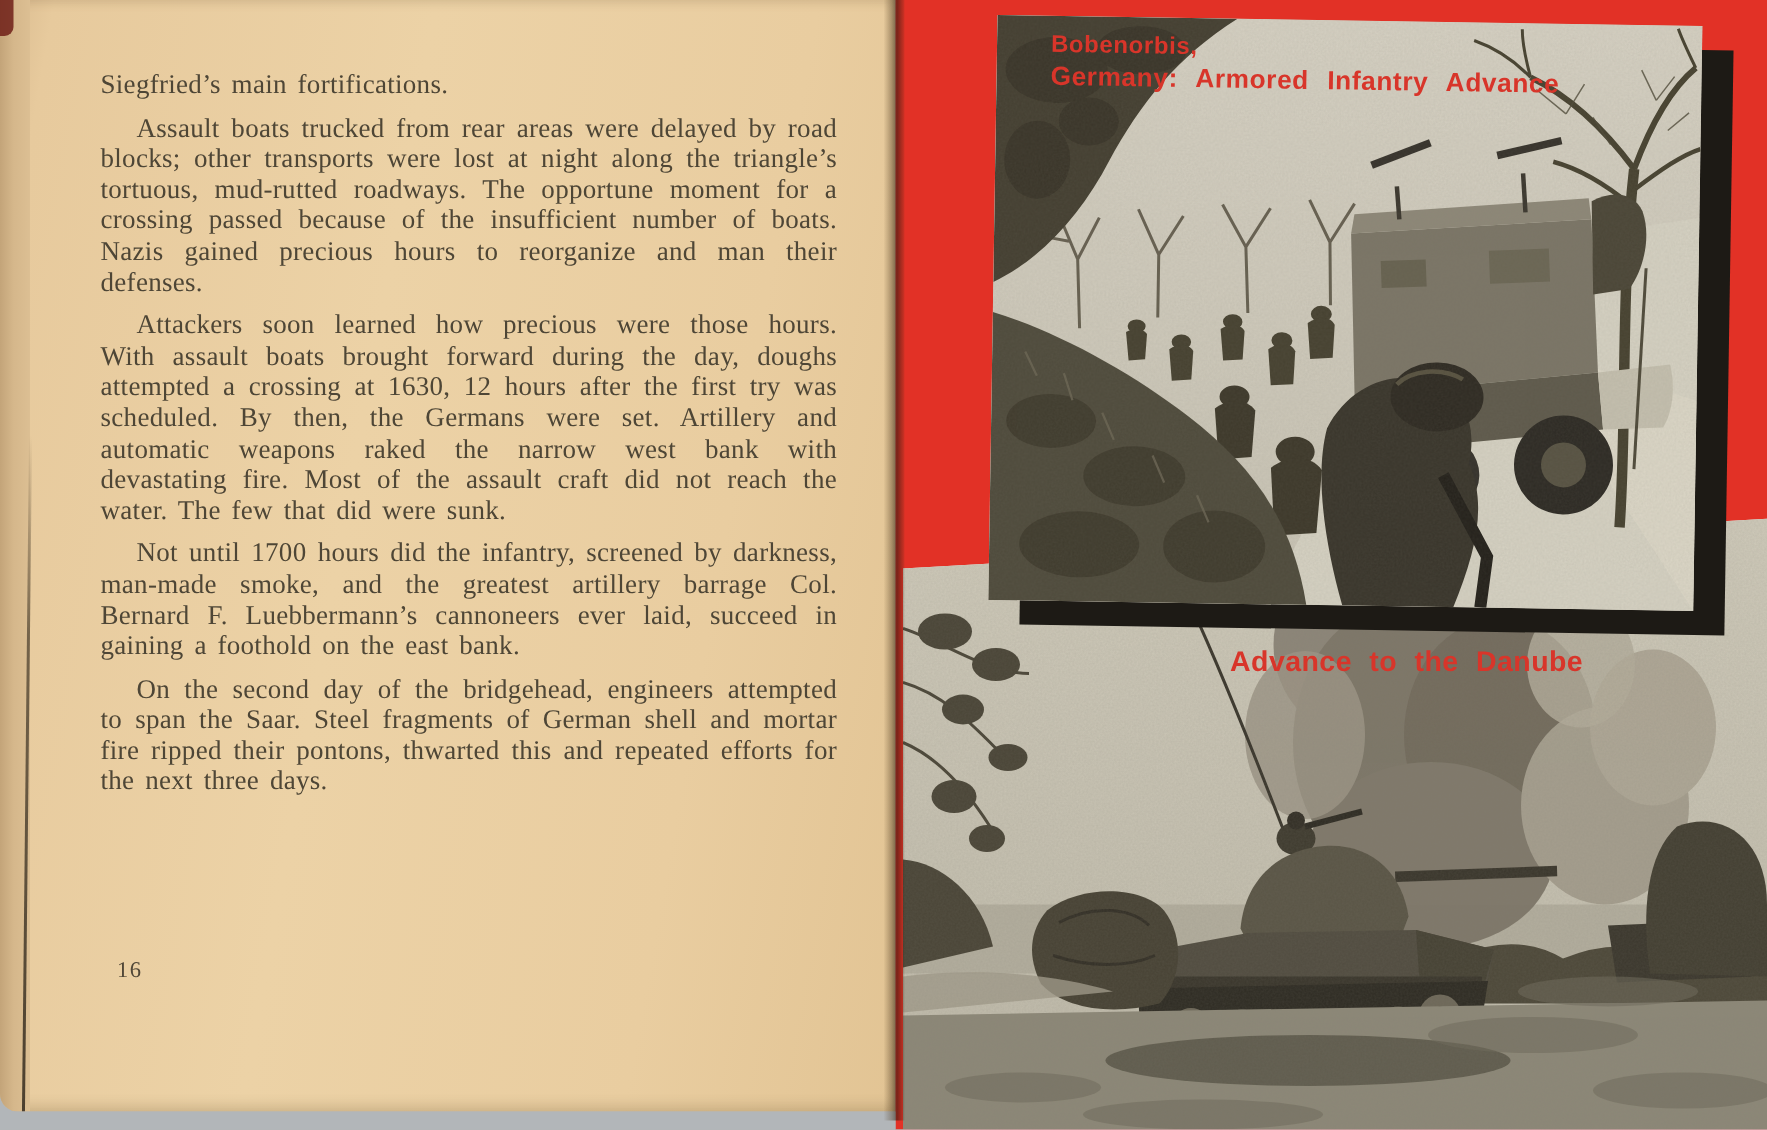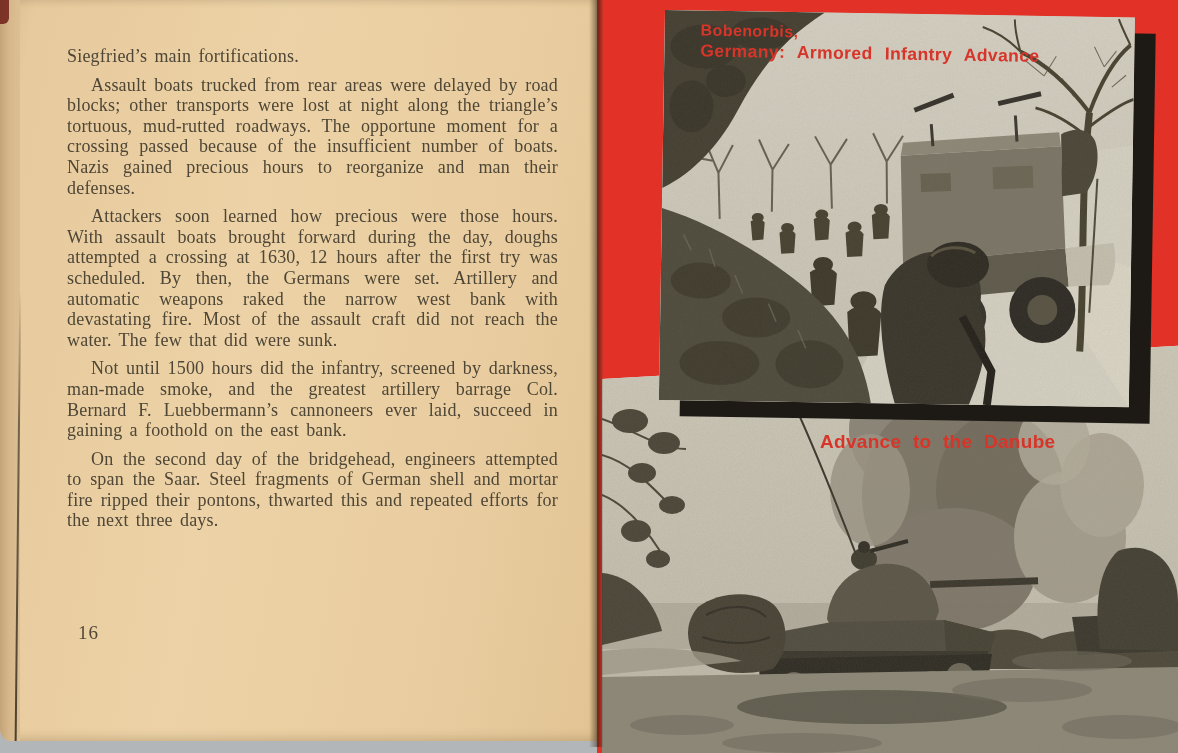--- a/index.html
+++ b/index.html
@@ -32,21 +32,21 @@
     border-bottom-right-radius:6px;opacity:.85;
   }
   .text-block{
     position:absolute;left:67px;top:34px;width:491px;
     color:#4e4636;font-size:18px;line-height:20.6px;
     text-align:justify;letter-spacing:.2px;word-spacing:2.5px;margin-top:12px;
   }
   .text-block p{margin:0 0 8px;text-indent:24px;}
   .text-block p.no-indent{text-indent:0;}
   .page-number{
-    position:absolute;left:78px;top:622px;font-size:19px;color:#514737;letter-spacing:1px;
+    position:absolute;left:78px;top:639px;font-size:15px;color:#514737;letter-spacing:1px;
   }
 
   
   .right-page{
     position:absolute;left:597px;top:0;width:581px;height:753px;
     background:#e23126;
   }
   .gutter{
     position:absolute;left:589px;top:0;width:14px;height:747px;z-index:9;pointer-events:none;
     background:linear-gradient(90deg,rgba(70,50,25,0) 0%,rgba(70,50,25,.35) 40%,rgba(35,25,15,.55) 65%,rgba(70,50,25,.12) 100%);
@@ -89,21 +89,21 @@
 
   <div class="left-page">
     <div class="left-edge"></div>
     <div class="edge-line"></div>
     <div class="corner-mark"></div>
 
     <div class="text-block">
       <p class="no-indent">Siegfried’s main fortifications.</p>
       <p>Assault boats trucked from rear areas were delayed by road blocks; other transports were lost at night along the triangle’s tortuous, mud-rutted roadways. The opportune moment for a crossing passed because of the insufficient number of boats.  Nazis gained precious hours to reorganize and man their defenses.</p>
       <p>Attackers soon learned how precious were those hours. With assault boats brought forward during the day, doughs attempted a crossing at 1630, 12 hours after the first try was scheduled.  By then, the Germans were set.  Artillery and automatic weapons raked the narrow west bank with devastating fire.  Most of the assault craft did not reach the water.  The few that did were sunk.</p>
-      <p>Not until 1500 hours did the infantry, screened by darkness, man-made smoke, and the greatest artillery barrage Col. Bernard F. Luebbermann’s cannoneers ever laid, succeed in gaining a foothold on the east bank.</p>
+      <p>Not until 1700 hours did the infantry, screened by darkness, man-made smoke, and the greatest artillery barrage Col. Bernard F. Luebbermann’s cannoneers ever laid, succeed in gaining a foothold on the east bank.</p>
       <p>On the second day of the bridgehead, engineers attempted to span the Saar.  Steel fragments of German shell and mortar fire ripped their pontons, thwarted this and repeated efforts for the next three days.</p>
     </div>
 
     <div class="page-number">16</div>
   </div>
 
   <div class="right-page">
 
     <div class="photo-bottom">
       <svg viewBox="0 0 576 408" width="576" height="408" preserveAspectRatio="none">

